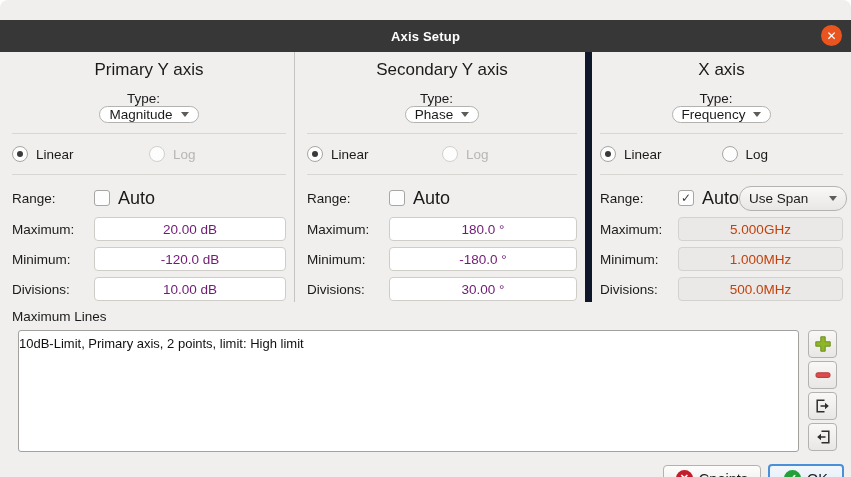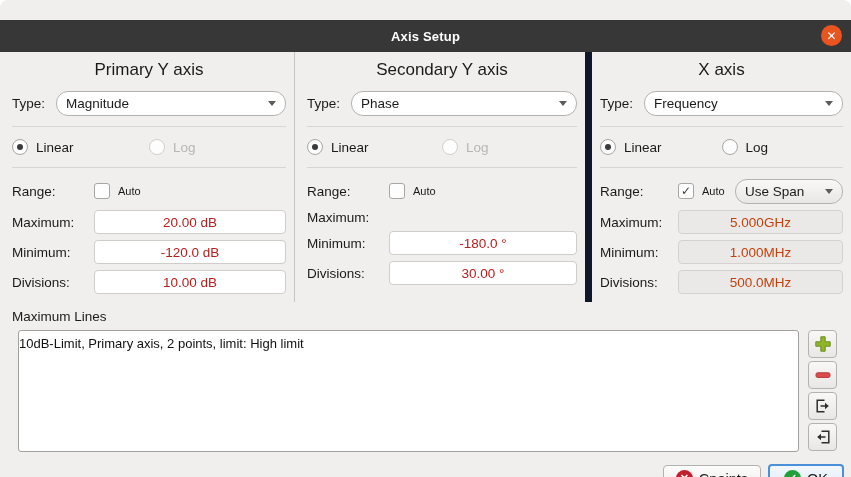--- a/index.html
+++ b/index.html
@@ -37,21 +37,21 @@
   .col1 { width:295px; border-right:1px solid #c6c4c1; }
   .col2 { width:297px; border-right:7px solid #0f172a; }
   .col3 { width:259px; padding-left:8px; }
 
   .col-header {
     text-align:center; font-size:17px; color:#1a1a1a;
     margin:8px 0 11px;
   }
 
   .row { display:flex; align-items:center; }
-  .type-row { margin-top:2px; }
+  .type-row { margin-top:2px;flex-direction:column; }
   .type-label { font-size:13.5px; color:#1a1a1a; width:44px; flex:none; }
   .combo {
     flex:1; height:25px;
     background:#ffffff;
     border:1px solid #b4b2af; border-radius:12px;
     display:flex; align-items:center; justify-content:space-between;
     padding:0 9px; font-size:13.5px; color:#1a1a1a;
   }
   .combo-btn {
     background:linear-gradient(#f9f8f7,#e9e7e5);
@@ -81,29 +81,29 @@
 
   .range-row { margin-top:2px; height:26px; }
   .field-label { font-size:13.5px; color:#1a1a1a; width:82px; flex:none; }
   .col3 .field-label { width:78px; }
   .checkbox {
     width:16px; height:16px; flex:none;
     border:1px solid #a8a6a3; border-radius:3px; background:#fdfdfd;
     display:flex; align-items:center; justify-content:center;
     font-size:12px; font-weight:bold; color:#3a3a3a; line-height:1;
   }
-  .checkbox-label { font-size:11px; color:#1a1a1a; margin-left:8px; }
+  .checkbox-label { font-size:18px; color:#1a1a1a; margin-left:8px; }
 
   .field-row { margin-top:6px; }
   .value-field {
     flex:1; height:24px;
     background:#ffffff;
     border:1px solid #cfcdc8; border-radius:4px;
     display:flex; align-items:center; justify-content:center;
-    font-size:13.5px; color:#b91c1c;
+    font-size:13.5px; color:#701a75;
   }
   .value-field.disabled {
     background:#ebe9e7;
     border-color:#d4d2cf;
     color:#c2410c;
   }
 
   
   .cl-label { font-size:13.5px; color:#1a1a1a; margin:7px 0 6px 12px; }
   .cl-area { display:flex; padding:0 14px 0 18px; }
@@ -218,20 +218,21 @@
         </div>
       </div>
       <hr class="sep">
       <div class="row range-row">
         <span class="field-label">Range:</span>
         <span class="checkbox"></span>
         <span class="checkbox-label">Auto</span>
       </div>
       <div class="row field-row">
         <span class="field-label">Maximum:</span>
+        <div class="value-field">180.0 °</div>
       </div>
       <div class="row field-row">
         <span class="field-label">Minimum:</span>
         <div class="value-field">-180.0 °</div>
       </div>
       <div class="row field-row">
         <span class="field-label">Divisions:</span>
         <div class="value-field">30.00 °</div>
       </div>
     </div>

